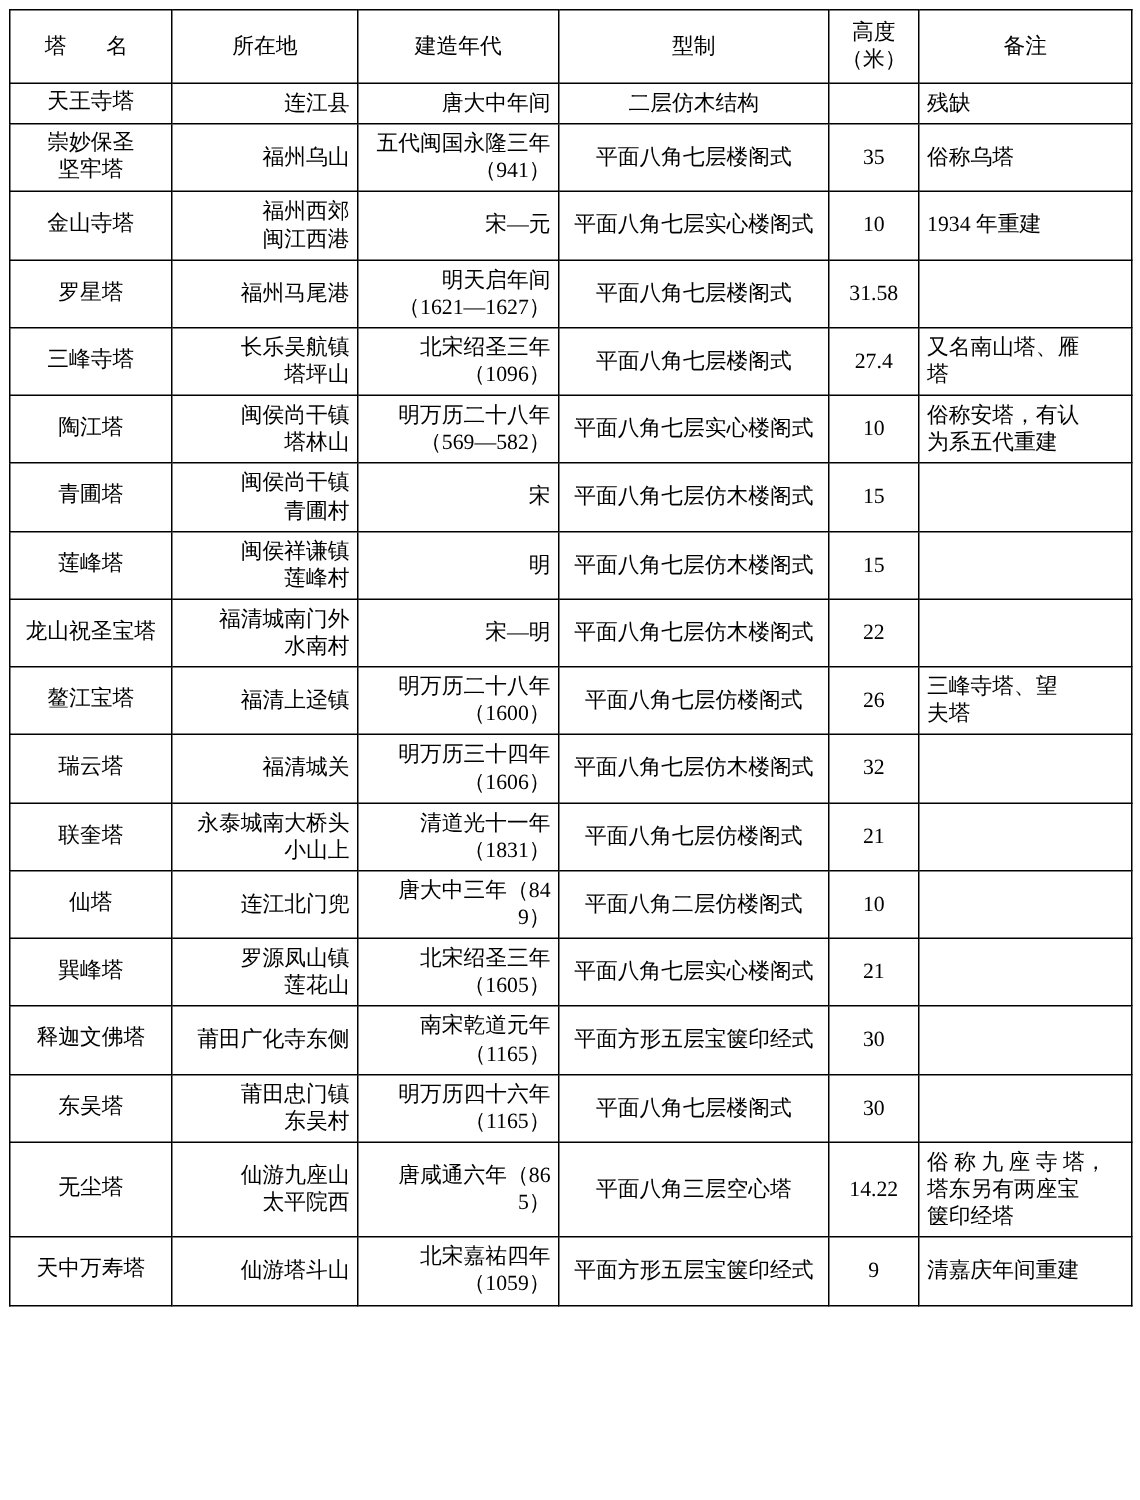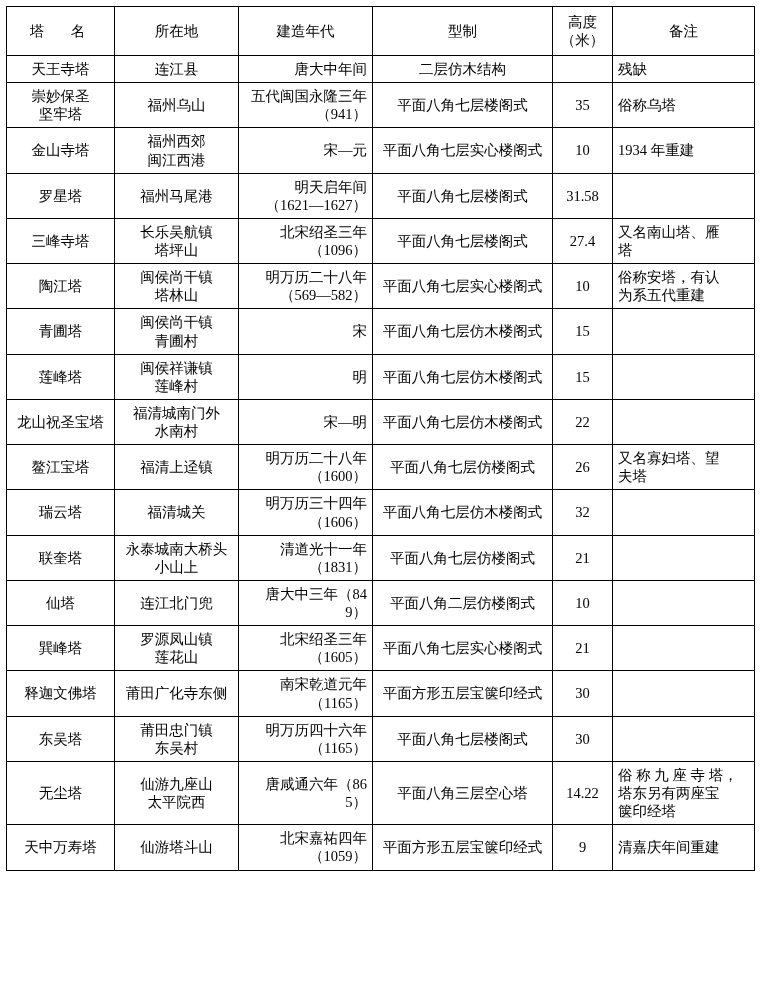--- a/index.html
+++ b/index.html
@@ -40,22 +40,22 @@
     font-weight: normal;
     height: 40px;
   }
   col.c0 { width: 108px; }
   col.c1 { width: 124px; }
   col.c2 { width: 134px; }
   col.c3 { width: 180px; }
   col.c4 { width: 60px; }
   col.c5 { width: 142px; }
 
-  td.name     { text-align: center; }
-  td.location { text-align: center; }
+  td.name     { text-align: center; font-family: Liberation Mono, monospace; }
+  td.location { text-align: right; }
   td.era      { text-align: right; }
   td.style    { text-align: center; }
   td.height   { text-align: center; }
   td.remarks  { text-align: left; }
 
   .hdr-name { letter-spacing: 6px; }
   .sub { display: block; }
 </style>
 </head>
 <body>
@@ -268,21 +268,21 @@
           </td>
           <td class="era">
             <span class="sub">明万历二十八年</span>
             <span class="sub">（1600）</span>
           </td>
           <td class="style">
             <span class="sub">平面八角七层仿楼阁式</span>
           </td>
           <td class="height">26</td>
           <td class="remarks">
-            <span class="sub">又名寡妇塔、望</span>
+            <span class="sub">三峰寺塔、望</span>
             <span class="sub">夫塔</span>
           </td>
         </tr>
         <tr>
           <td class="name">
             <span class="sub">瑞云塔</span>
           </td>
           <td class="location">
             <span class="sub">福清城关</span>
           </td>

